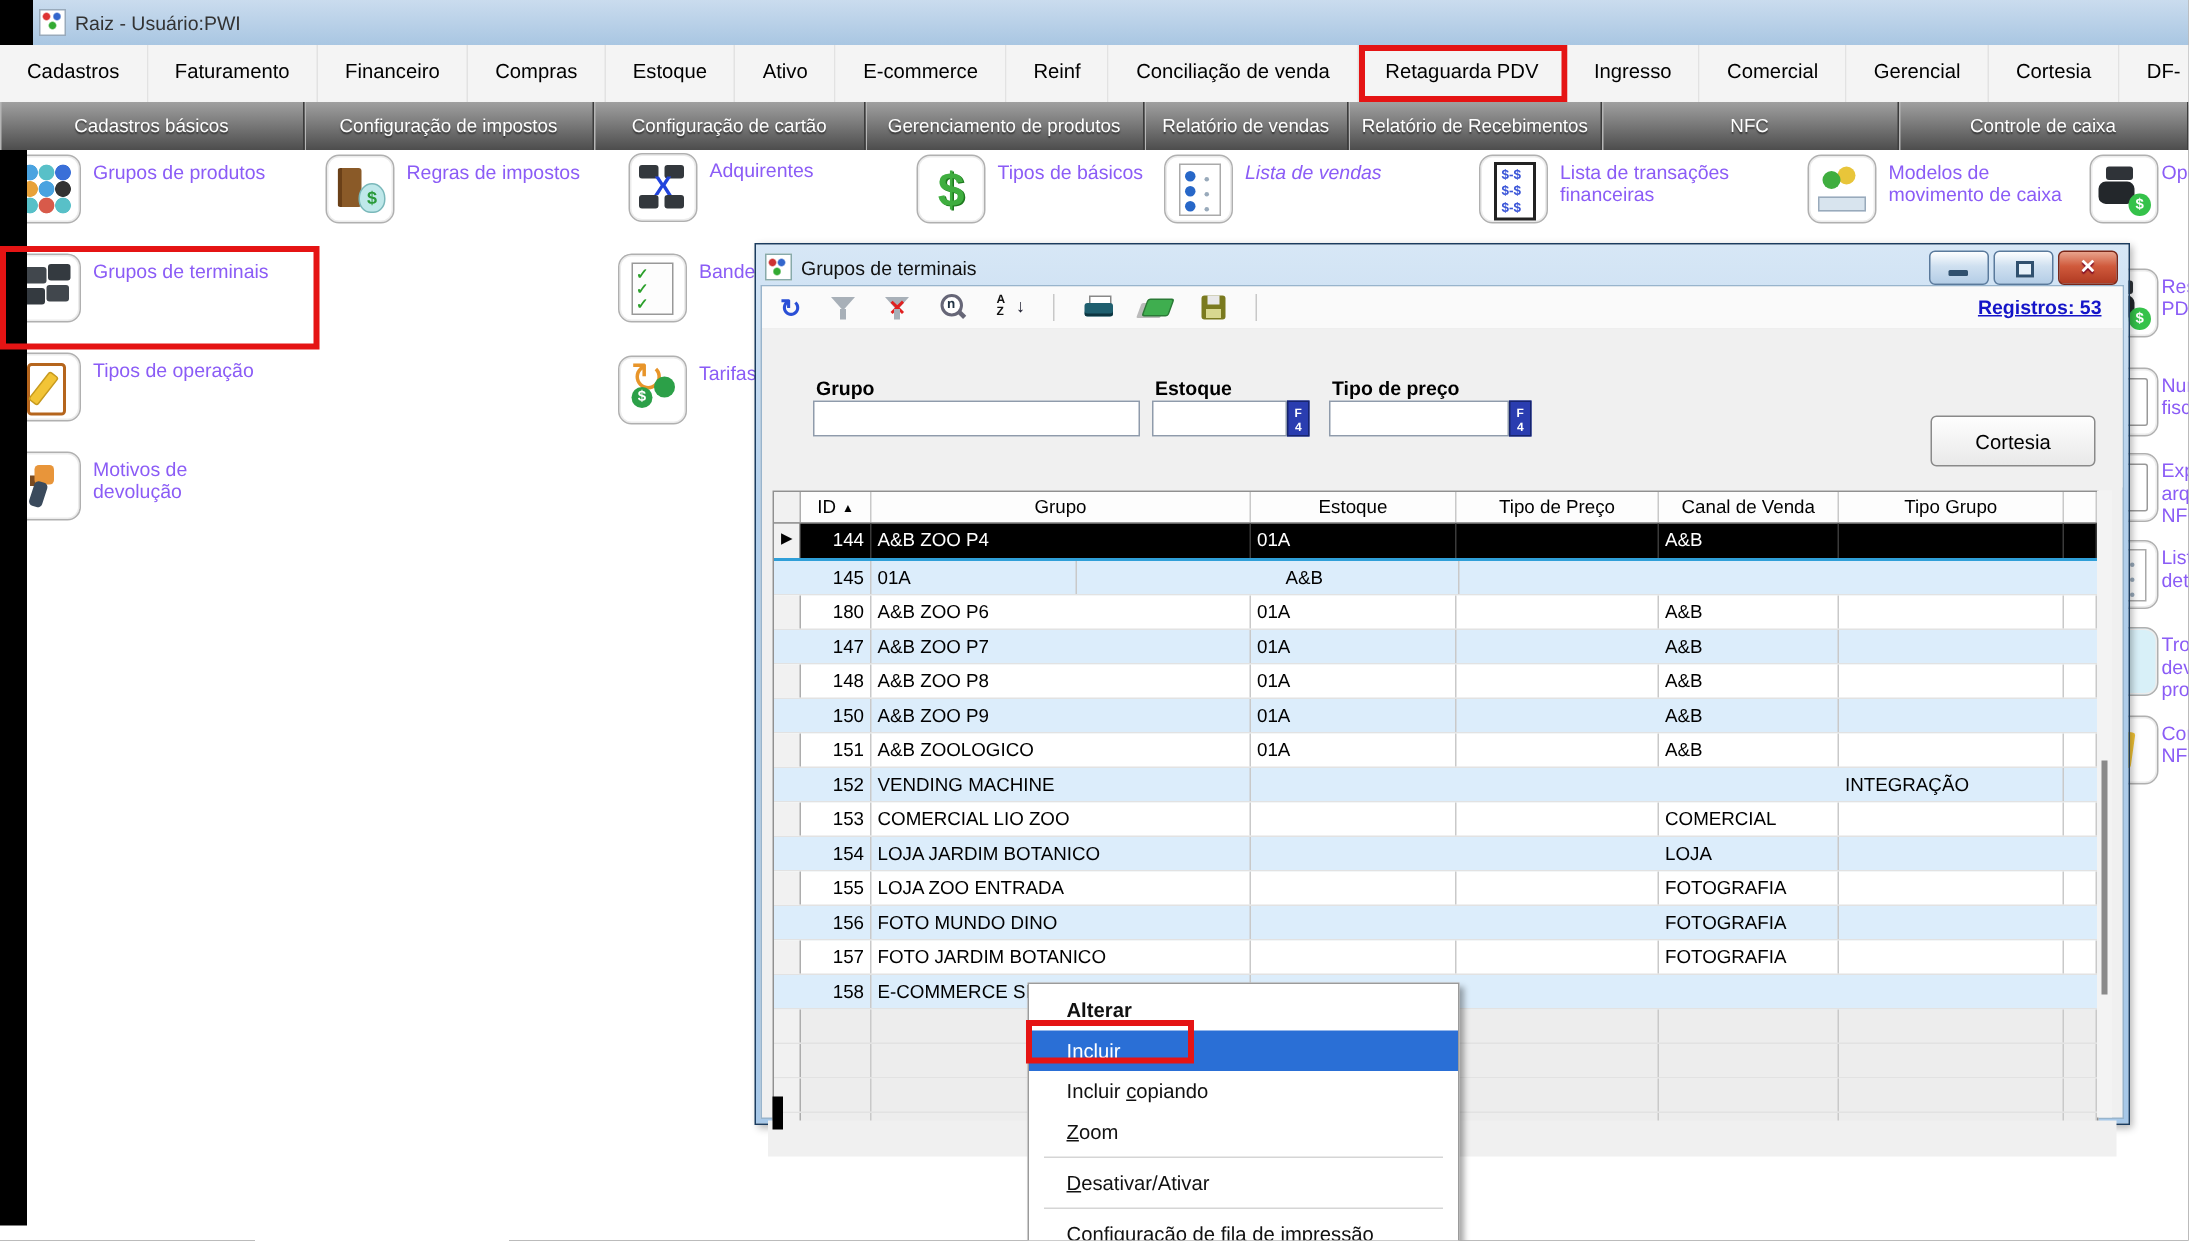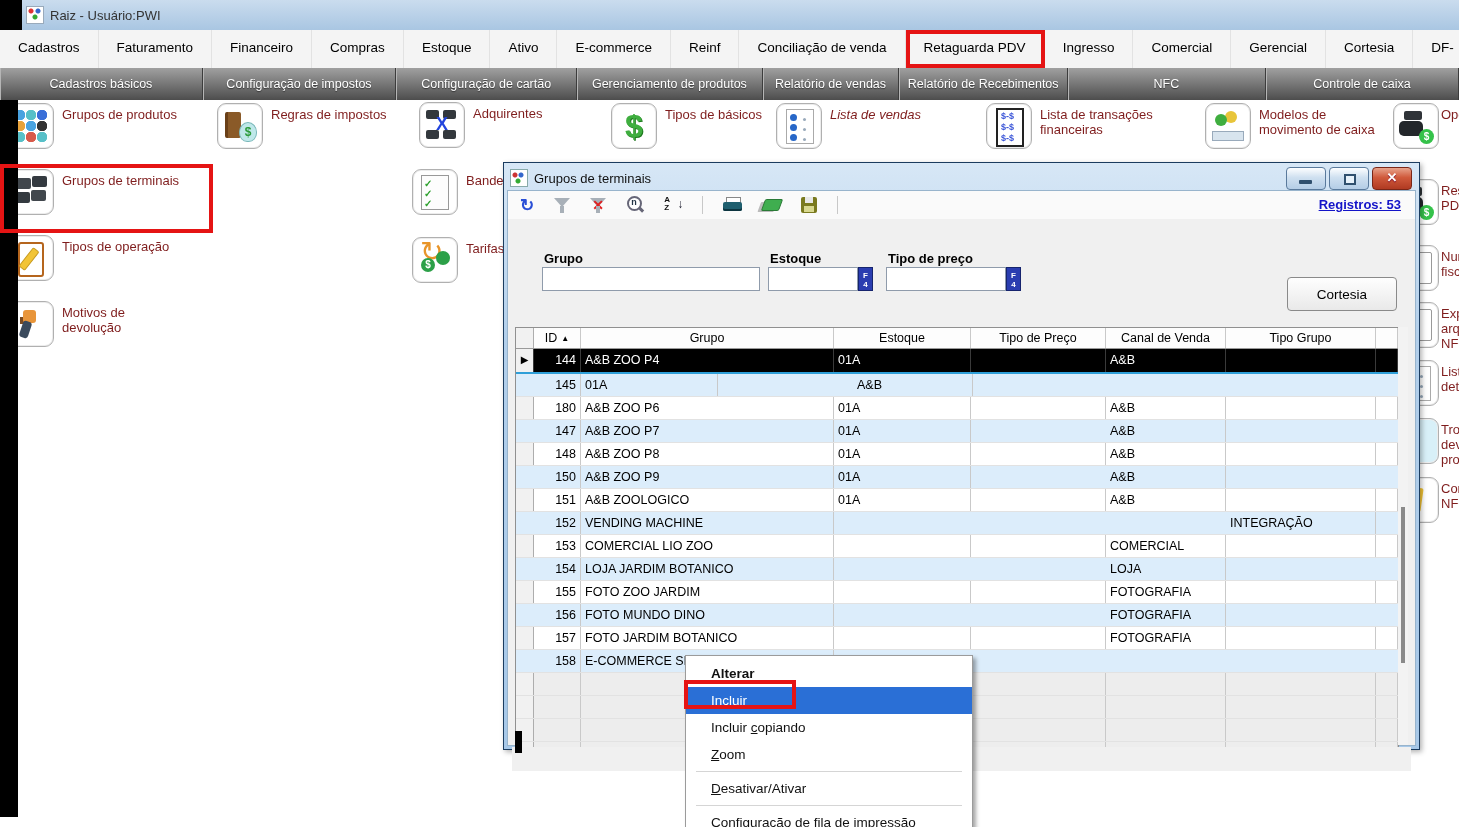--- a/index.html
+++ b/index.html
@@ -30,21 +30,21 @@
        border-right:1px solid #3c3c3c;box-shadow:inset 1px 0 0 #b5b5b5;white-space:nowrap;overflow:hidden;
        text-shadow:0 1px 1px rgba(0,0,0,.5);}
 
   .left-black-strip{position:absolute;left:0;top:100px;width:18px;height:717px;background:#000;z-index:2;}
 
   
   .shortcut{position:absolute;z-index:1;}
   .tile{position:absolute;left:0;top:0;width:44px;height:44px;border:1px solid #b0b0b0;
         border-radius:9px;background:#fff;box-shadow:inset 0 0 0 1px #ececec;}
   .sc-label{position:absolute;left:54px;top:4px;width:150px;font-size:13px;line-height:15px;
-            color:#7f1d1d;white-space:pre-line;}
+            color:#8b5cf6;white-space:pre-line;}
   .right-cut .sc-label{left:48px;width:30px;overflow:hidden;}
 
   .i-grid::before{content:"";position:absolute;inset:5px;background:
       radial-gradient(circle at 6px 6px,#4aa3e0 5px,transparent 5.5px),
       radial-gradient(circle at 17px 6px,#58c0c8 5px,transparent 5.5px),
       radial-gradient(circle at 28px 6px,#3a6fd8 5px,transparent 5.5px),
       radial-gradient(circle at 6px 17px,#e8a23a 5px,transparent 5.5px),
       radial-gradient(circle at 17px 17px,#4aa3e0 5px,transparent 5.5px),
       radial-gradient(circle at 28px 17px,#333 5px,transparent 5.5px),
       radial-gradient(circle at 6px 28px,#58c0c8 5px,transparent 5.5px),
@@ -490,21 +490,21 @@
             <div class="td" style="width: 253px; min-width: 253px; text-align: left;">LOJA JARDIM BOTANICO</div>
             <div class="td" style="width: 137px; min-width: 137px; text-align: left;"></div>
             <div class="td" style="width: 135px; min-width: 135px; text-align: left;"></div>
             <div class="td" style="width: 120px; min-width: 120px; text-align: left;">LOJA</div>
             <div class="td" style="width: 150px; min-width: 150px; text-align: left;"></div>
             <div class="td" style="width: 22px; min-width: 22px; text-align: left;"></div>
           </div>
           <div class="tr">
             <div class="td sel-cell"></div>
             <div class="td" style="width: 47px; min-width: 47px; text-align: right;">155</div>
-            <div class="td" style="width: 253px; min-width: 253px; text-align: left;">FOTO ZOO JARDIM</div>
+            <div class="td" style="width: 253px; min-width: 253px; text-align: left;">LOJA ZOO ENTRADA</div>
             <div class="td" style="width: 137px; min-width: 137px; text-align: left;"></div>
             <div class="td" style="width: 135px; min-width: 135px; text-align: left;"></div>
             <div class="td" style="width: 120px; min-width: 120px; text-align: left;">FOTOGRAFIA</div>
             <div class="td" style="width: 150px; min-width: 150px; text-align: left;"></div>
             <div class="td" style="width: 22px; min-width: 22px; text-align: left;"></div>
           </div>
           <div class="tr alt">
             <div class="td sel-cell"></div>
             <div class="td" style="width: 47px; min-width: 47px; text-align: right;">156</div>
             <div class="td" style="width: 253px; min-width: 253px; text-align: left;">FOTO MUNDO DINO</div>

